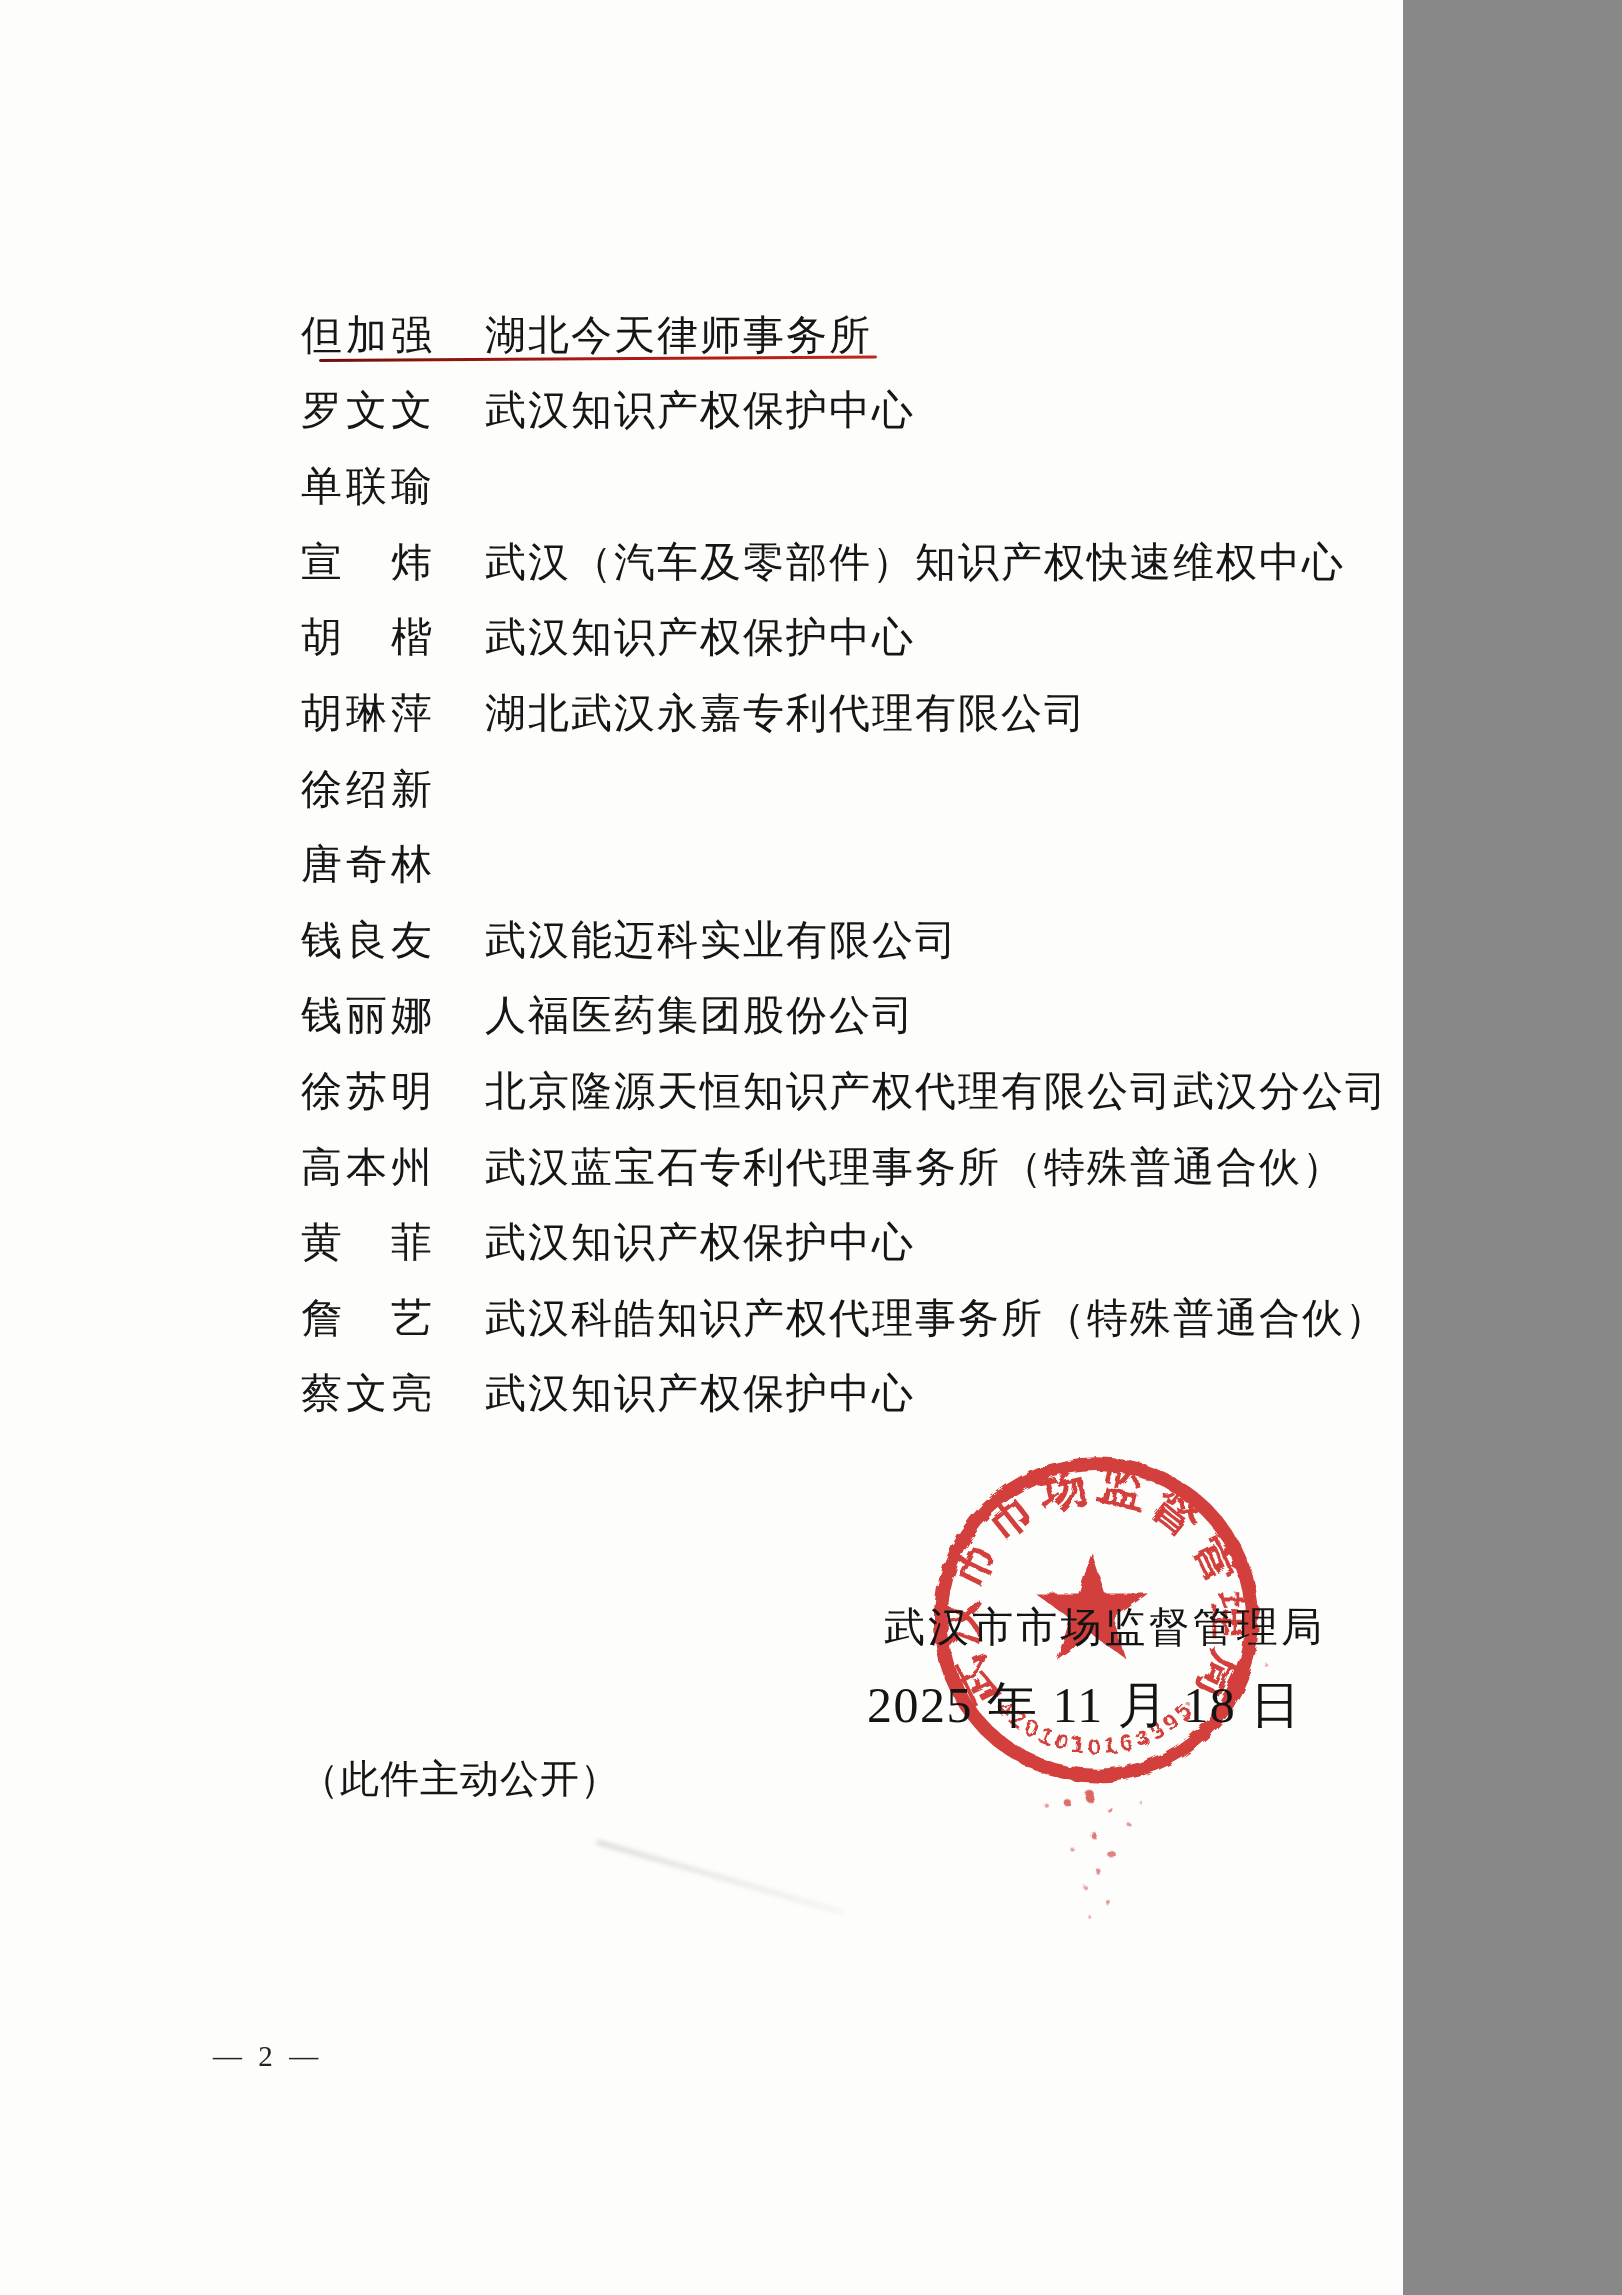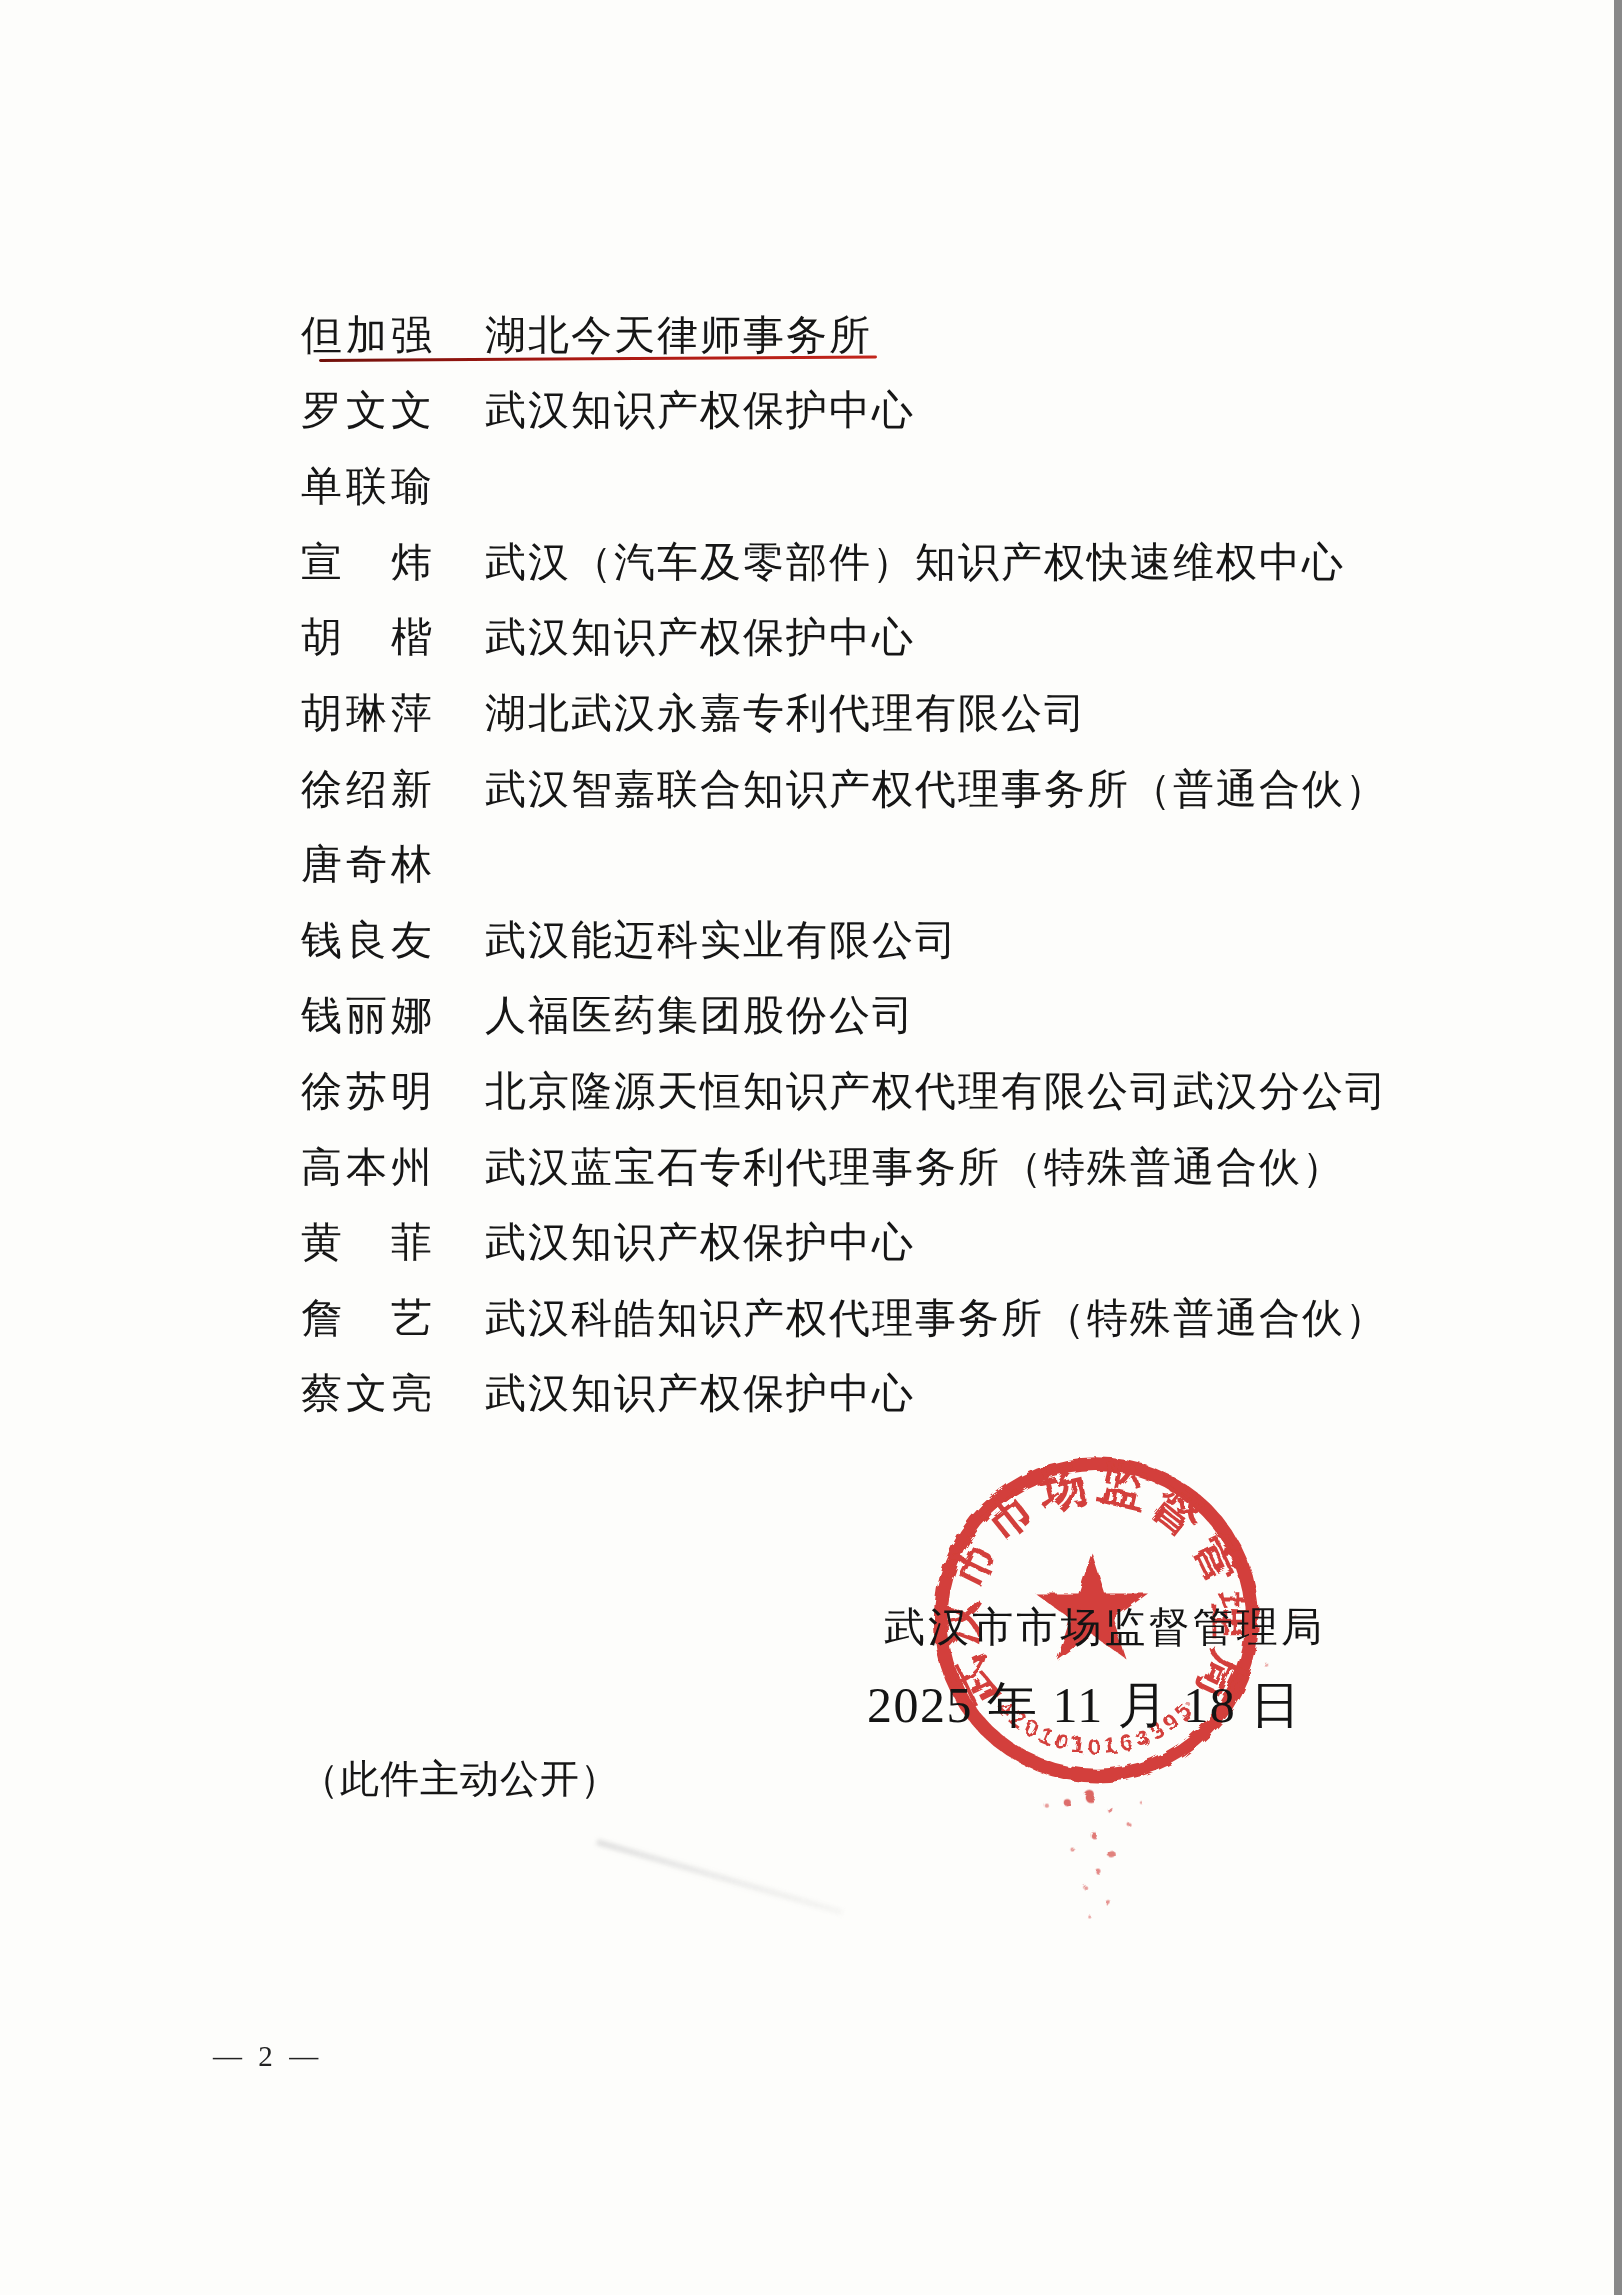--- a/index.html
+++ b/index.html
@@ -1,18 +1,18 @@
 <!DOCTYPE html>
 <html lang="zh" style="font-size:8.2px"><head>
 <meta charset="utf-8">
 <style>
   html,body{margin:0;padding:0;background:#888;}
   #page{
     position:relative;
-    width:1614px;height:2295px;
+    width:1403px;height:2295px;
     background:#fdfdfb;
     overflow:hidden;
     font-family:"Liberation Serif", serif;
     color:#161616;
   }
   
   .row{position:absolute;left:0;width:100%;height:76px;}
   .cell{position:absolute;top:0;height:76px;line-height:76px;font-size:41px;white-space:nowrap;}
   .name{left:301px;width:131px;text-align:justify;text-align-last:justify;letter-spacing:0;}
   .org{left:485px;letter-spacing:2px;}
@@ -78,21 +78,20 @@
     <div class="row" style="top:599px">
         <span class="cell name">胡　楷</span>
         <span class="cell org">武汉知识产权保护中心</span>
       </div>
     <div class="row" style="top:675px">
         <span class="cell name">胡琳萍</span>
         <span class="cell org">湖北武汉永嘉专利代理有限公司</span>
       </div>
     <div class="row" style="top:751px">
         <span class="cell name">徐绍新</span>
-        <span class="cell org">武汉智嘉联合知识产权代理事务所（普通合伙）</span>
       </div>
     <div class="row" style="top:826px">
         <span class="cell name">唐奇林</span>
       </div>
     <div class="row" style="top:902px">
         <span class="cell name">钱良友</span>
         <span class="cell org">武汉能迈科实业有限公司</span>
       </div>
     <div class="row" style="top:977px">
         <span class="cell name">钱丽娜</span>

